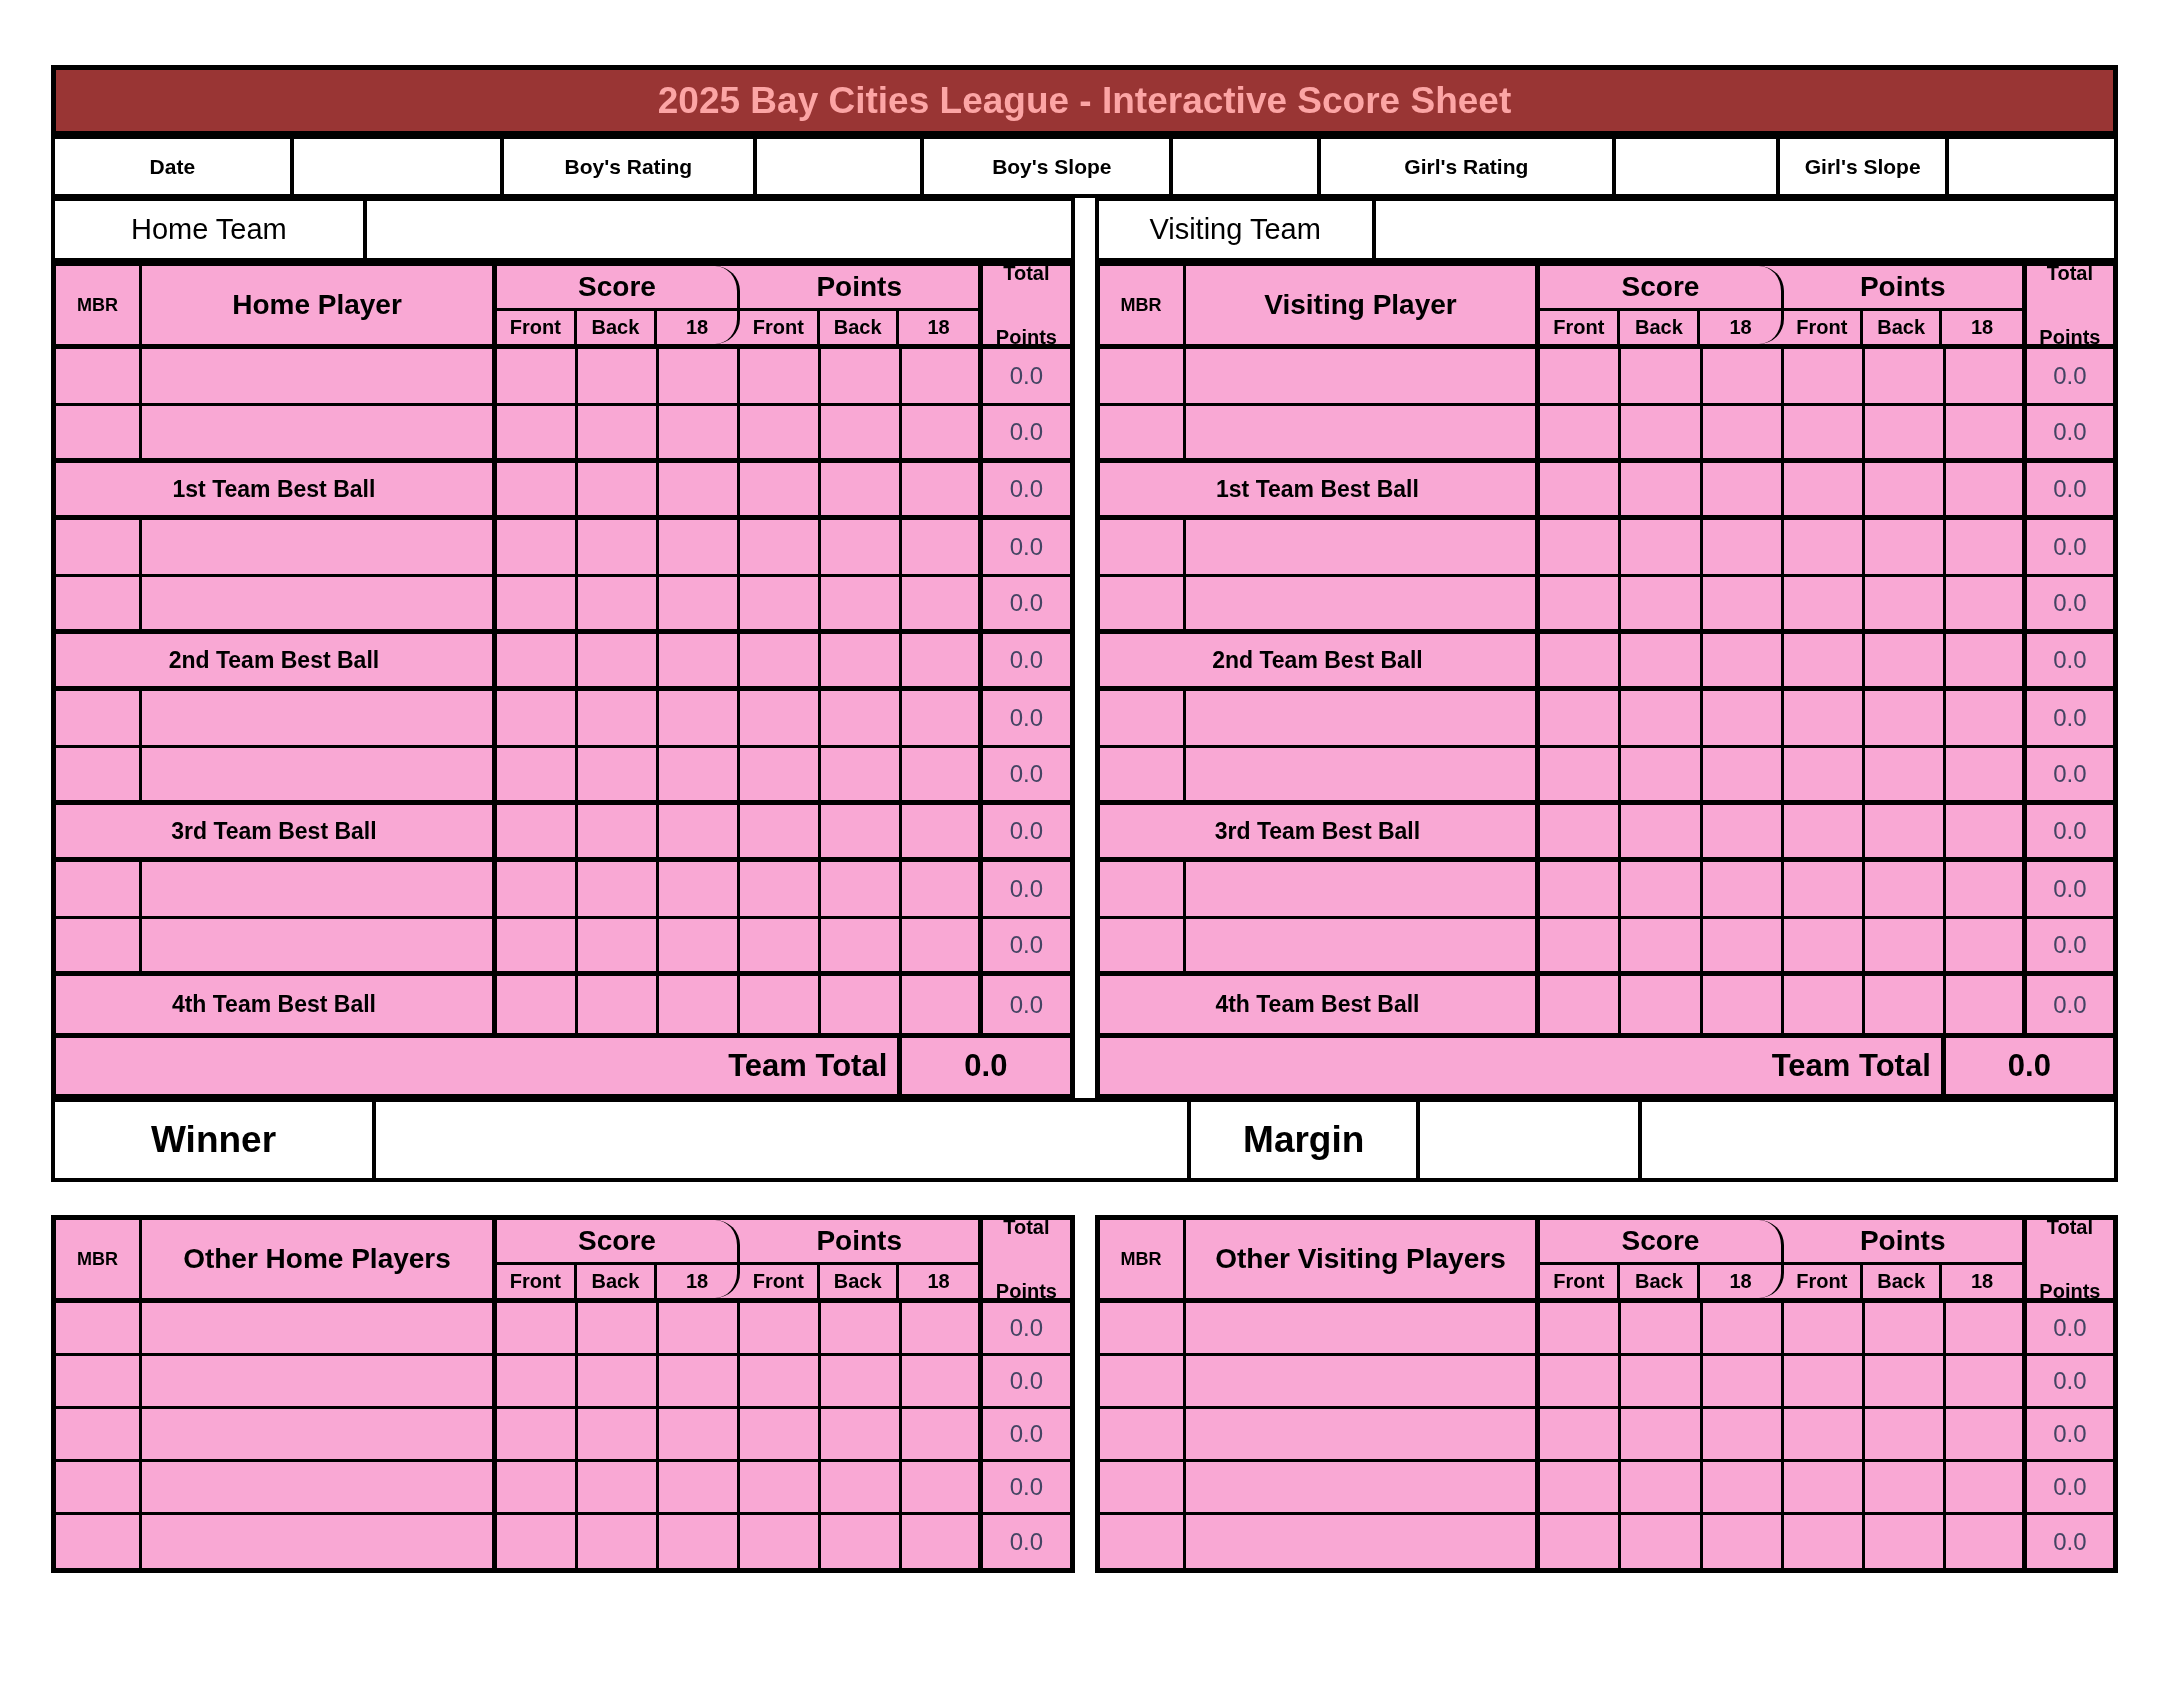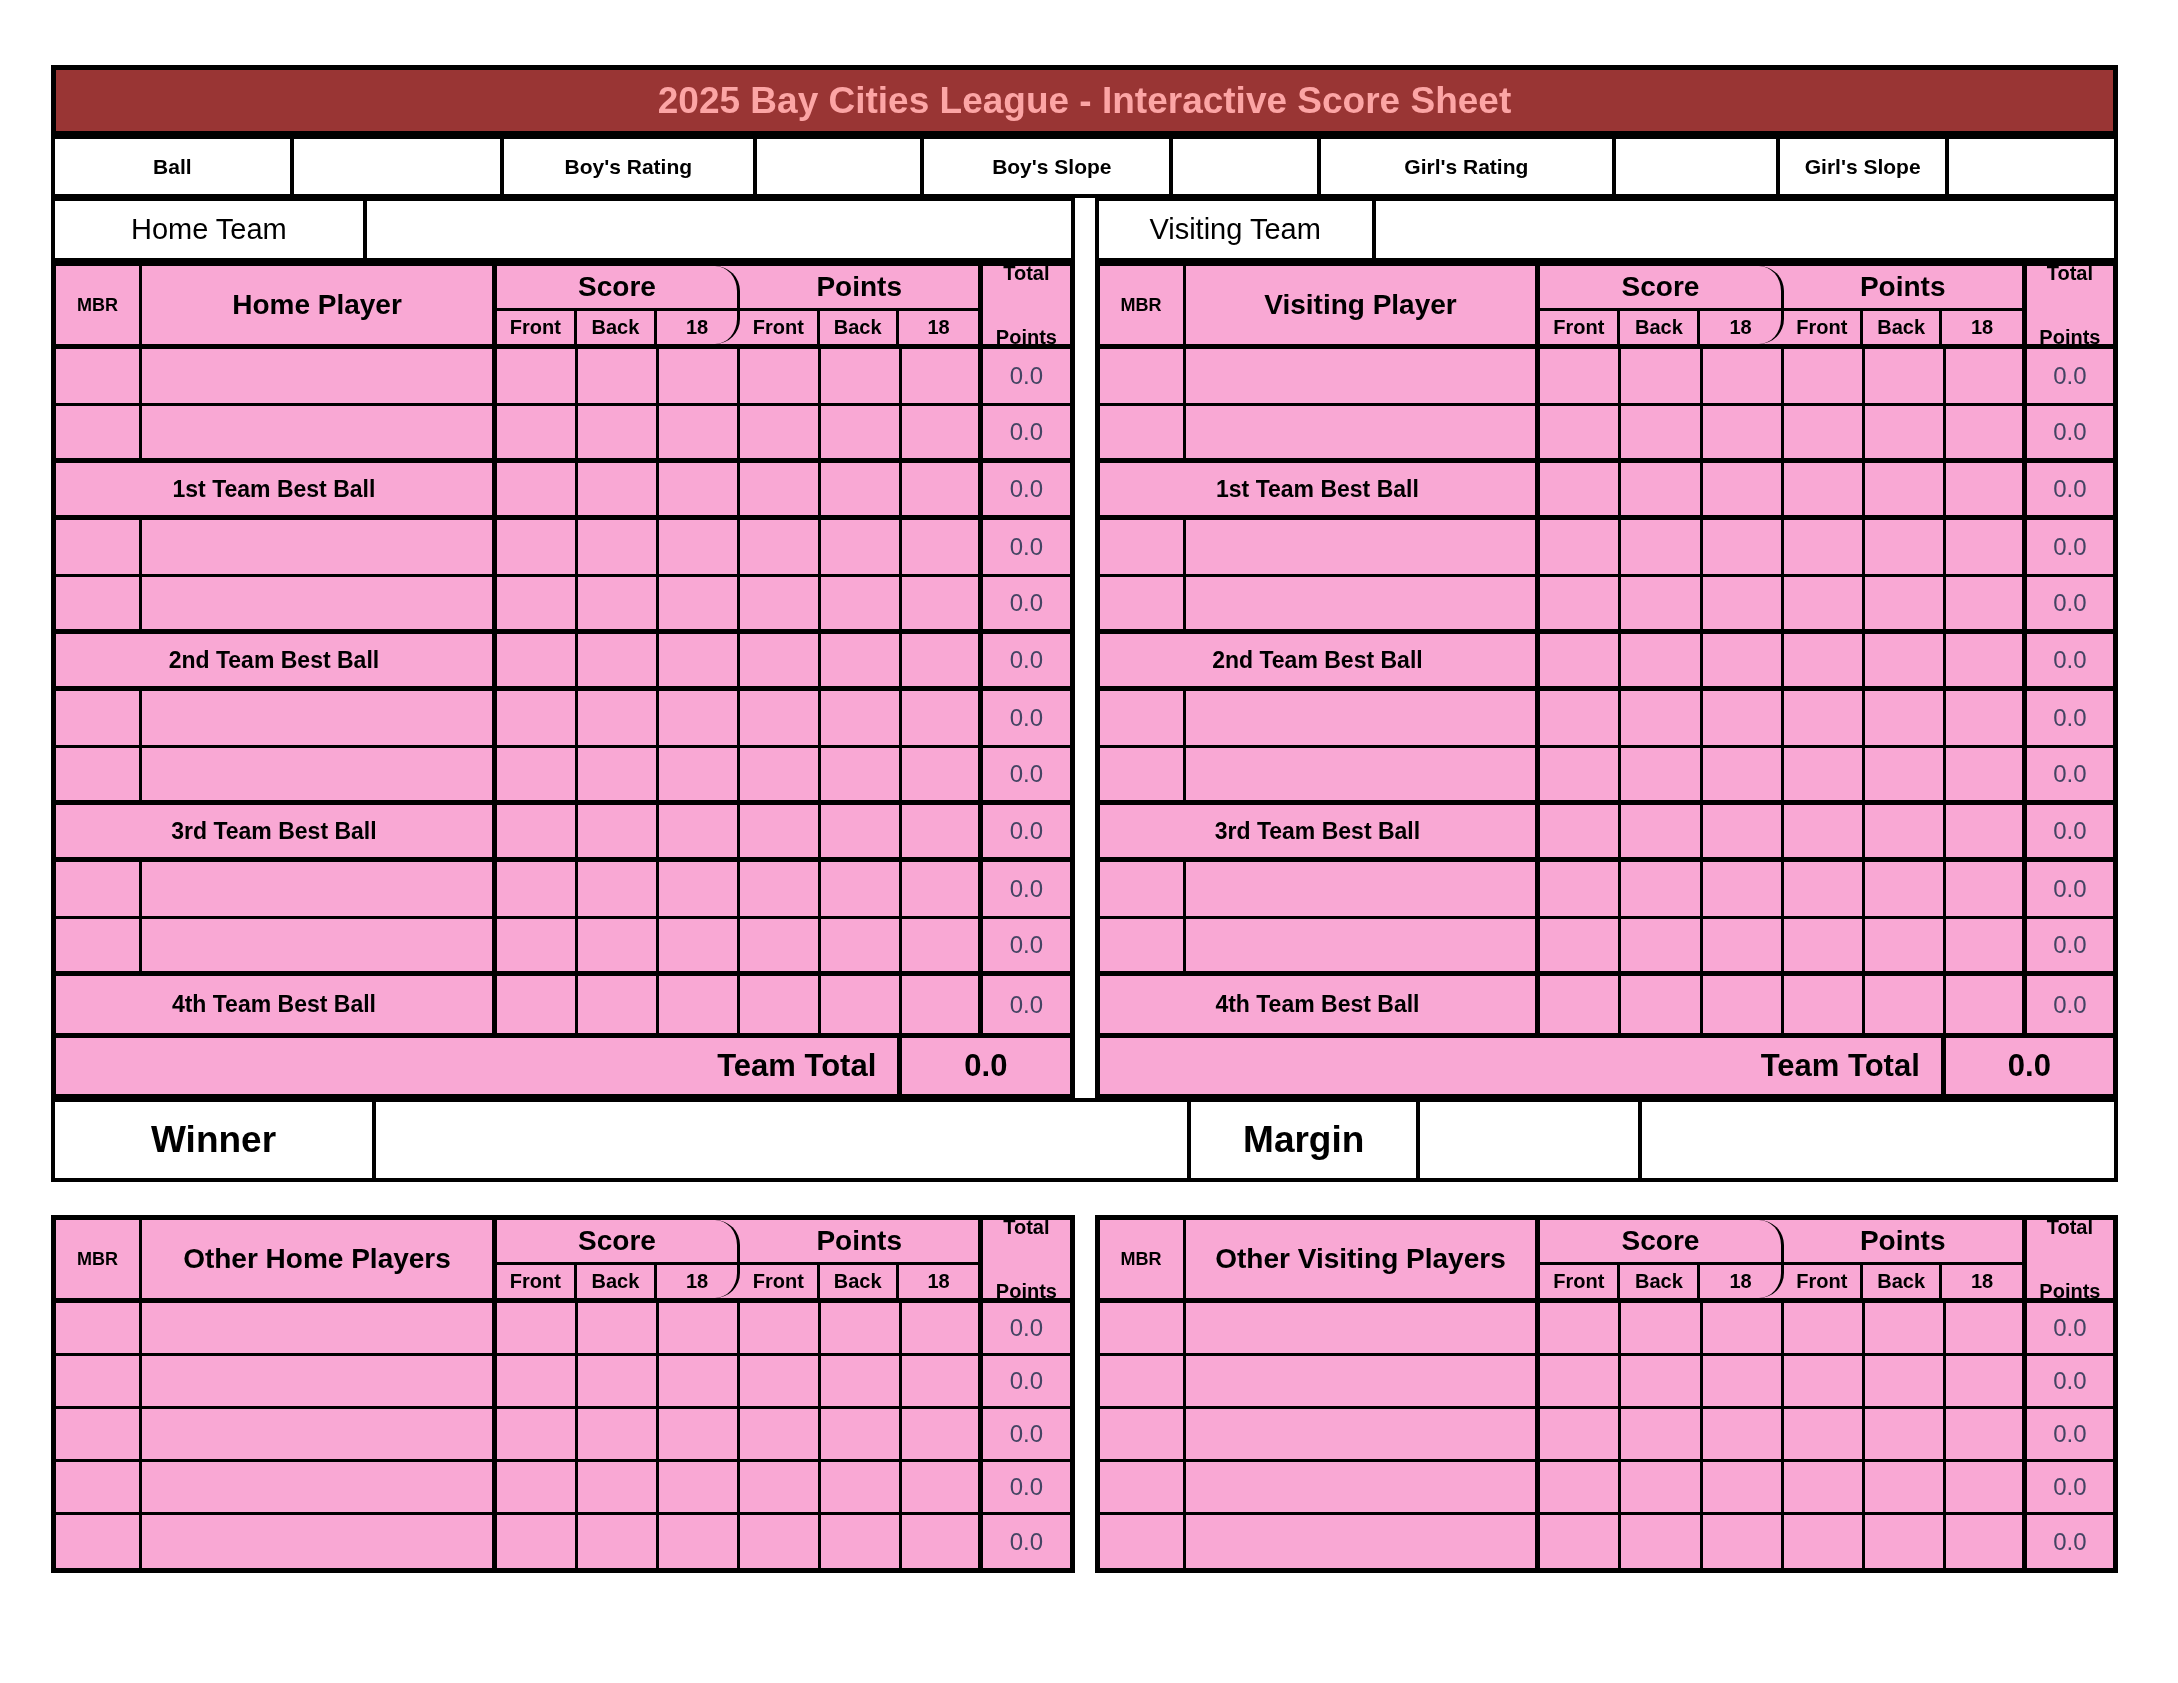--- a/index.html
+++ b/index.html
@@ -73,21 +73,21 @@
   .trow .mbr-c    { border-right: 3px solid #000; }
   .trow .player-c { border-right: 5px solid #000; }
   .trow .sc       { width: 8%; border-right: 3px solid #000; }
   .trow .sc.scend { border-right: 5px solid #000; }
   .trow .val { color: #444463; font-size: 24px; }
   .trow .merge-c { border-right: 5px solid #000; font-weight: bold; font-size: 23px; }
 
   .ttl-row { display: flex; height: 61px; }
   .ttl-label {
     width: 83.5%; display: flex; align-items: center; justify-content: flex-end;
-    padding-right: 21px; font-weight: bold; font-size: 31px; border-right: 5px solid #000;
+    padding-right: 10px; font-weight: bold; font-size: 31px; border-right: 5px solid #000;
   }
   .ttl-value { width: 16.5%; display: flex; align-items: center; justify-content: center;
     font-weight: bold; font-size: 31px; }
 
   
   .winner-row { display: flex; height: 84px; border: 4px solid #000; margin-top: -1px; }
   .winner-row > div { border-left: 4px solid #000; display: flex; align-items: center; justify-content: center; }
   .winner-row > div:first-child { border-left: none; }
   .big-label { font-weight: bold; font-size: 37px; }
   .ww1 { width: 15.4%; } .ww2 { width: 39.6%; } .ww3 { width: 11.1%; }
@@ -98,21 +98,21 @@
   .bottom .trow { height: 53px; }
 </style>
 </head>
 <body>
 
 <div class="sheet">
 
   <div class="title-bar">2025 Bay Cities League - Interactive Score Sheet</div>
 
   <div class="info-row">
-    <div class="ilabel iw1">Ball</div>
+    <div class="ilabel iw1">Date</div>
     <div class="iw2"></div>
     <div class="ilabel iw3">Boy's Rating</div>
     <div class="iw4"></div>
     <div class="ilabel iw5">Boy's Slope</div>
     <div class="iw6"></div>
     <div class="ilabel iw7">Girl's Rating</div>
     <div class="iw8"></div>
     <div class="ilabel iw9">Girl's Slope</div>
     <div class="iw10"></div>
   </div>

